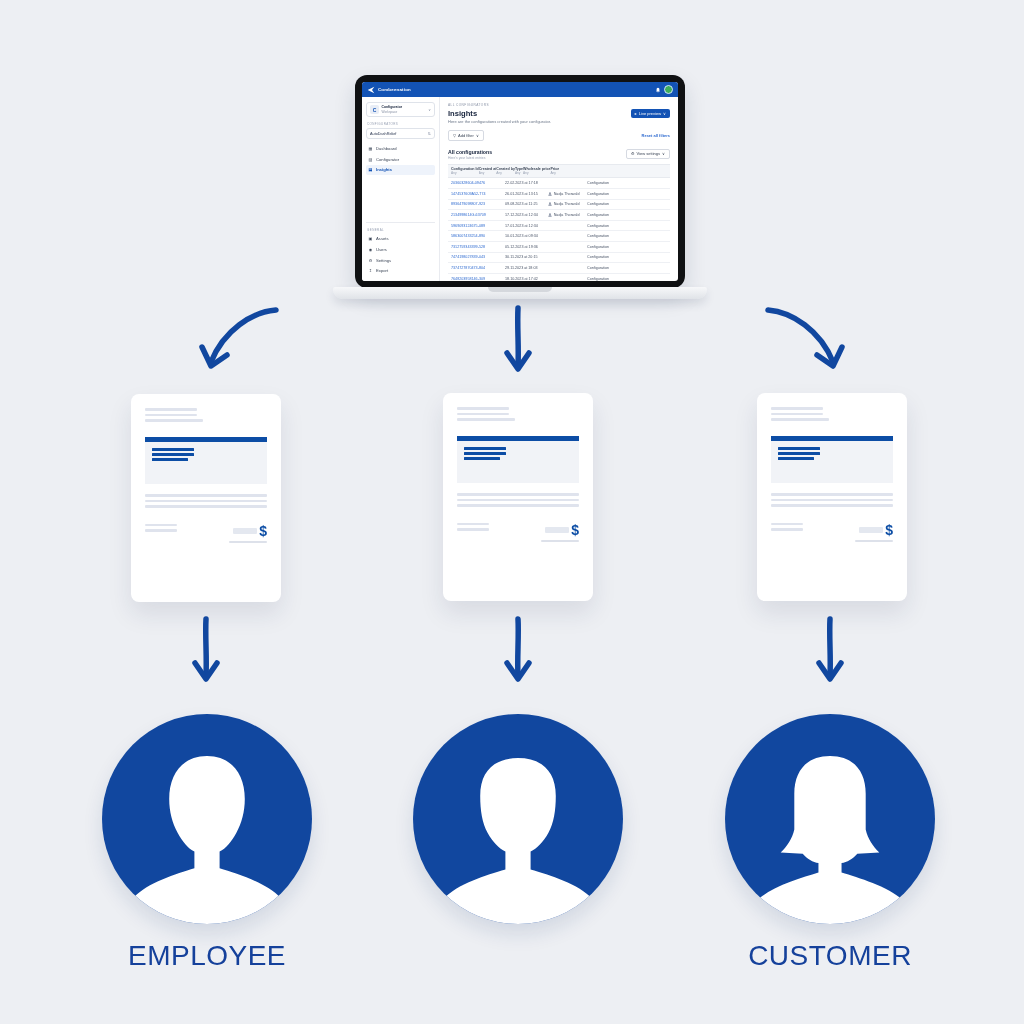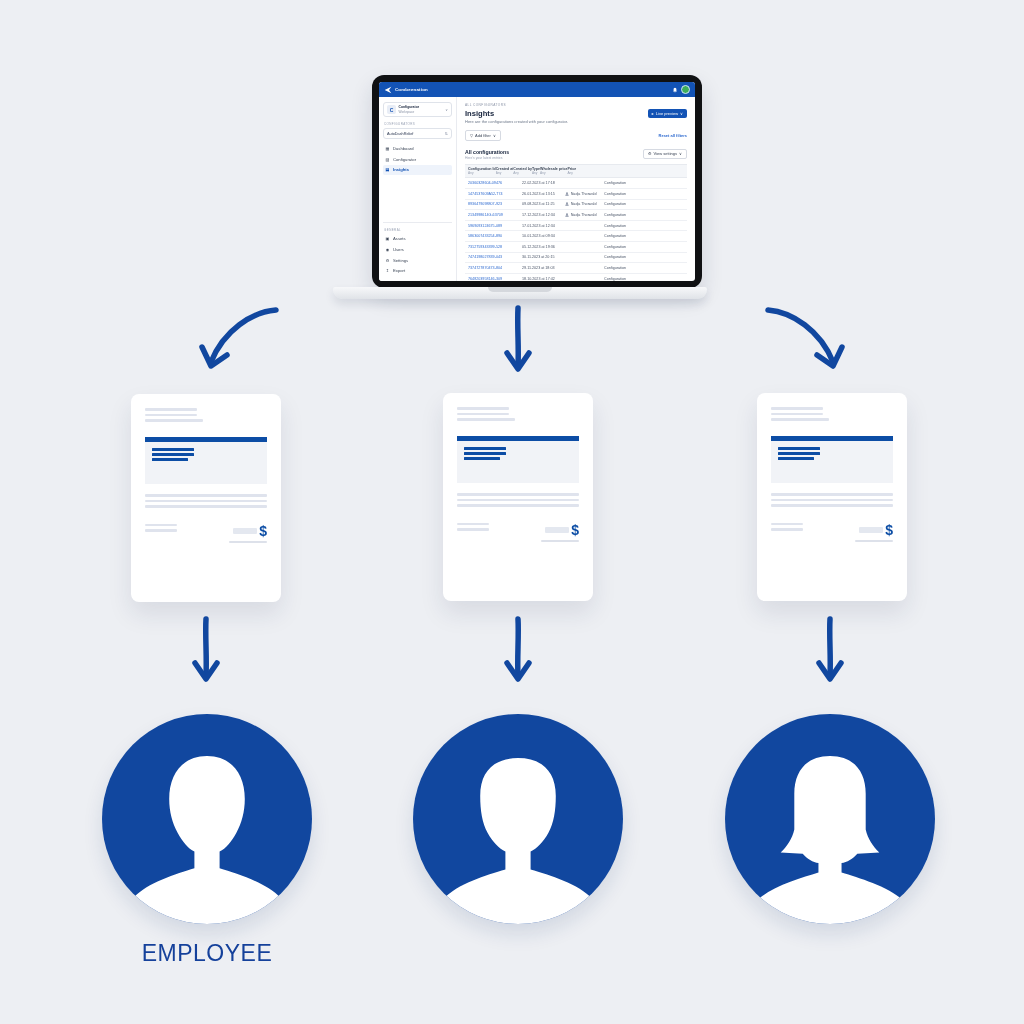--- a/index.html
+++ b/index.html
@@ -1,21 +1,21 @@
 <!DOCTYPE html>
 <html><head>
 <meta charset="utf-8">
 <style>
   html,body{margin:0;padding:0;}
   body{width:1024px;height:1024px;background:#edeff3;font-family:"Liberation Sans",sans-serif;overflow:hidden;}
   .stage{position:relative;width:1024px;height:1024px;background:#edeff3;}
 
   
   .laptop-screen{position:absolute;left:355px;top:75px;width:330px;height:213px;background:#101113;
-    border-radius:12px;padding:7px;box-sizing:border-box;box-shadow:0 10px 22px rgba(20,35,70,.14);margin-left:17px;}
+    border-radius:12px;padding:7px;box-sizing:border-box;box-shadow:0 10px 22px rgba(20,35,70,.14);}
   .app{width:100%;height:100%;background:#fff;border-radius:3px;overflow:hidden;display:flex;flex-direction:column;}
   .app-header{height:15px;background:#1353b5;display:flex;align-items:center;padding:0 5px;gap:3px;flex:none;}
   .logo-svg{width:8px;height:8px;display:block;}
   .brand{color:#fff;font-size:4.4px;font-weight:bold;letter-spacing:.2px;}
   .hspacer{flex:1;}
   .bell-svg{width:6px;height:6px;display:block;}
   .avatar-dot{width:7px;height:7px;border-radius:50%;background:#3fae5a;border:.5px solid #cfe3ff;}
 
   .app-body{flex:1;display:flex;min-height:0;}
   .app-sidebar{width:78px;flex:none;border-right:1px solid #e9ebf0;padding:5px 4px;box-sizing:border-box;
@@ -91,21 +91,21 @@
   .doc-br{margin-left:auto;display:flex;flex-direction:column;align-items:flex-end;}
   .doc-amount{display:flex;align-items:center;gap:2px;}
   .doc-amount .box{width:24px;height:6px;background:#e4e8f0;border-radius:1px;}
   .dollar{color:#0c4da5;font-weight:bold;font-size:14px;line-height:1;}
   .doc-underline{width:38px;height:2px;background:#dde1ea;margin-top:3px;border-radius:1px;}
 
   
   .role-circle{position:absolute;width:210px;height:210px;border-radius:50%;background:#11479f;overflow:hidden;
     box-shadow:0 10px 20px rgba(20,50,110,.12);}
   .role-circle svg{width:100%;height:100%;display:block;}
-  .role-label{position:absolute;width:210px;text-align:center;font-size:23px;letter-spacing:.5px;
+  .role-label{position:absolute;width:210px;text-align:center;font-size:28px;letter-spacing:.5px;
     color:#15419b;font-weight:500;}
 </style>
 </head>
 <body>
 
 <div class="stage">
 
   <div class="laptop-screen">
     <div class="app">
       <div class="app-header">
@@ -516,14 +516,15 @@
       <path fill="#ffffff" d="M100,42 C78,42 64,54 64,78 C64,92 66,104 71,113 C76,122 82,128 88,131 L88,148 C70,153 42,162 29,176 C19,186 15,196 14,206 L186,206 C185,196 181,186 171,176 C158,162 130,153 112,148 L112,131 C118,128 124,122 129,113 C134,104 136,92 136,78 C136,54 122,42 100,42 Z"></path>
     </svg>
   </div>
   <div class="role-circle" style="left:725px;top:714px;">
     <svg viewBox="0 0 200 200">
       <path fill="#ffffff" d="M100,40 C78,40 66,54 66,76 L66,110 C64,119 59,126 53,132 L74,133 C78,138 84,141 89,142 L89,151 C73,156 45,164 31,177 C21,187 16,197 15,206 L185,206 C184,197 179,187 169,177 C155,164 127,156 111,151 L111,142 C116,141 122,138 126,133 L147,132 C141,126 136,119 134,110 L134,76 C134,54 122,40 100,40 Z"></path>
     </svg>
   </div>
 
   <div class="role-label" style="left:102px;top:940px;">EMPLOYEE</div>
+  <div class="role-label" style="left:725px;top:940px;">CUSTOMER</div>
 
 </div>
 
 </body></html>

